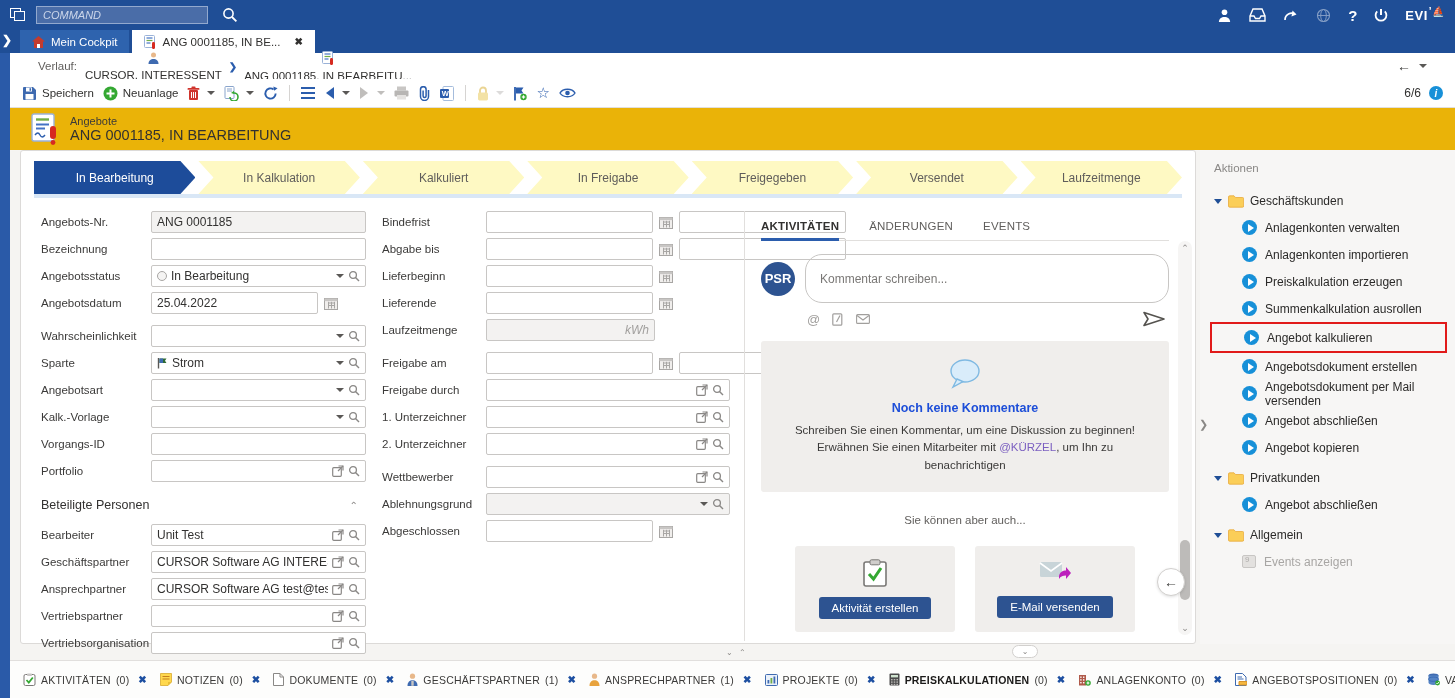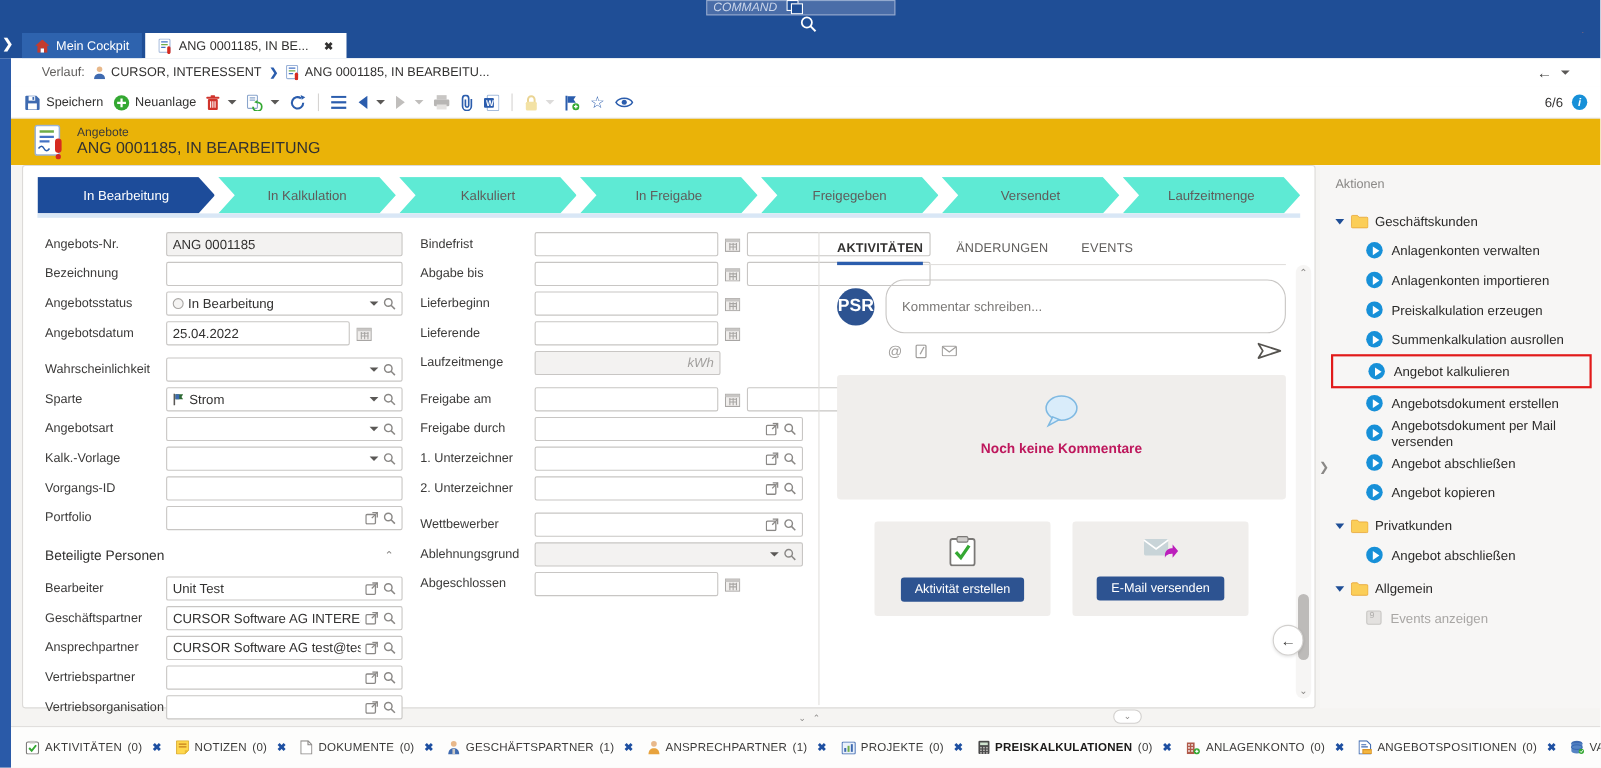--- a/index.html
+++ b/index.html
@@ -1,20 +1,20 @@
 <!DOCTYPE html>
 <html><head>
 <meta charset="utf-8">
 <style>
   * { margin:0; padding:0; box-sizing:border-box; }
   html,body { width:1455px; height:698px; overflow:hidden; }
   body { font-family:"Liberation Sans", sans-serif; background:#F5F4F2; position:relative; color:#323130; }
 
   
-  .topbar { position:absolute; top:0; left:0; width:1455px; height:30px; background:#1F4E96; display:flex; align-items:center; padding:0 10px;flex-direction:column; }
+  .topbar { position:absolute; top:0; left:0; width:1455px; height:30px; background:#1F4E96; display:flex; align-items:center; padding:0 10px; }
   .win-icon { width:16px; height:14px; position:relative; margin-right:10px; }
   .win-icon i { position:absolute; border:1.4px solid #fff; width:11px; height:10px; display:block; background:#1F4E96; }
   .win-icon i:first-child { left:0; top:0; }
   .win-icon i:last-child { left:4px; top:3px; }
   .cmd-input { width:172px; height:18px; background:#54779F33; background-color:#4A6DA8; border:1px solid #93A9CE; color:#DCE4F2; font-style:italic; font-size:11px; padding:0 6px; outline:none; font-family:"Liberation Sans", sans-serif; }
   .cmd-input::placeholder { color:#CBD6EA; font-style:italic; }
   .top-search { margin-left:14px; }
   .top-right { margin-left:auto; display:flex; align-items:center; gap:17px; }
   .tr-ico { color:#fff; display:flex; align-items:center; }
   .tr-ico.dim { opacity:.45; }
@@ -29,21 +29,21 @@
   .wtab.cockpit { background:#2E63AE; color:#fff; margin-right:3px; }
   .wtab.active { background:#fff; color:#323130; }
   .wtab .close-x { font-weight:bold; font-size:10px; margin-left:8px; color:#323130; }
 
   
   .left-rail { position:absolute; top:53px; left:0; width:10px; height:645px; background:#2A5AA8; }
 
   
   .crumbrow { position:absolute; top:53px; left:10px; width:1445px; height:26px; background:#FFFFFF; display:flex; align-items:center; padding:0 28px; font-size:11.5px; }
   .crumb-label { color:#605E5C; margin-right:8px; }
-  .crumb-item { display:flex; align-items:center; gap:5px; color:#323130; }
+  .crumb-item { display:flex; align-items:center; gap:5px; color:#323130;flex-direction:column; }
   .crumb-sep { color:#2B5DAD; font-weight:bold; margin:0 7px; font-size:10px; }
   .crumb-right { margin-left:auto; display:flex; align-items:center; gap:6px; color:#3B3A39; }
   .crumb-right .back-arrow { font-size:14px; }
 
   
   .toolbar { position:absolute; top:79px; left:10px; width:1445px; height:29px; background:#fff; border-bottom:1px solid #E1DFDD; display:flex; align-items:center; padding:0 12px; gap:9px; }
   .tb-btn { display:flex; align-items:center; gap:5px; font-size:11.5px; color:#323130; }
   .caret { width:0; height:0; border-left:4px solid transparent; border-right:4px solid transparent; border-top:4px solid #5A5856; margin-left:2px; }
   .caret.dim { border-top-color:#C0BEBC; }
   .tb-sep { width:1px; height:16px; background:#D6D4D2; margin:0 2px; }
@@ -52,21 +52,21 @@
 
   
   .titlerow { position:absolute; top:108px; left:10px; width:1445px; height:42px; background:#eab308; display:flex; align-items:center; padding:0 20px; gap:10px; }
   .title-text .entity { font-size:11px; color:#3B3A39; }
   .title-text .tname { font-size:14.5px; color:#323130; }
 
   
   .content { position:absolute; top:150px; left:20px; width:1176px; height:494px; background:#fff; border:1px solid #DCDAD8; border-radius:3px; }
   
   .stages { margin:10px 13px 0 13px; display:flex; gap:3px; border-bottom:4px solid #D9E7F6; }
-  .stage { flex:1; height:33px; background:#5eead4; color:#5F5D5B; font-size:12px; display:flex; align-items:center; justify-content:center; clip-path:polygon(0 0, calc(100% - 15px) 0, 100% 50%, calc(100% - 15px) 100%, 0 100%, 15px 50%); }
+  .stage { flex:1; height:33px; background:#fef9c3; color:#5F5D5B; font-size:12px; display:flex; align-items:center; justify-content:center; clip-path:polygon(0 0, calc(100% - 15px) 0, 100% 50%, calc(100% - 15px) 100%, 0 100%, 15px 50%); }
   .stage.first { clip-path:polygon(0 0, calc(100% - 15px) 0, 100% 50%, calc(100% - 15px) 100%, 0 100%); }
   .stage.active { background:#1D4C9A; color:#fff; }
 
   
   .form-wrap { display:flex; padding:13px 0 0 20px; height:443px; }
   .col-left { width:325px; }
   .col-mid { width:348px; margin-left:16px; }
   .frow { display:flex; align-items:center; margin-bottom:5px; }
   .frow.gap { margin-top:11px; }
   .flabel { width:110px; font-size:11.5px; color:#3B3A39; flex-shrink:0; }
@@ -84,30 +84,30 @@
   .status-circle { width:10px; height:10px; border:1px solid #A8A6A4; border-radius:50%; background:#F5F4F3; flex-shrink:0; }
 
   
   .vdivider { width:1px; background:#E1DFDD; margin-left:14px; }
   .act-panel { flex:1; padding:0 26px 0 16px; position:relative; }
   .act-tabs { display:flex; gap:30px; border-bottom:1px solid #E1DFDD; height:30px; align-items:center; font-size:11.5px; color:#605E5C; }
   .act-tab { height:30px; display:flex; align-items:center; position:relative; letter-spacing:.2px; }
   .act-tab.active { color:#323130; font-weight:bold; }
   .act-tab.active::after { content:""; position:absolute; left:0; right:0; bottom:0; height:3px; background:#2B5DAD; }
   .comment-row { display:flex; align-items:center; gap:10px; margin-top:13px; }
-  .avatar { width:34px; height:34px; border-radius:50%; background:#2D5391; color:#fff; font-size:16px; font-weight:bold; display:flex; align-items:center; justify-content:center; flex-shrink:0; }
+  .avatar { width:34px; height:34px; border-radius:50%; background:#2D5391; color:#fff; font-size:13px; font-weight:bold; display:flex; align-items:center; justify-content:center; flex-shrink:0; }
   .comment-pill { flex:1; height:49px; border:1px solid #C8C6C4; border-radius:17px; display:flex; align-items:center; padding:0 14px; }
   .comment-pill input { border:none; outline:none; width:100%; font-size:12px; color:#323130; background:transparent; font-family:"Liberation Sans",sans-serif; }
   .comment-pill input::placeholder { color:#7A7876; }
   .comment-tools { display:flex; align-items:center; gap:12px; margin:8px 0 0 46px; color:#A19F9D; }
   .comment-tools .at { font-size:13px; }
   .send-ico { margin-left:auto; margin-right:4px; }
   .empty-card { margin-top:14px; background:#F0EEEC; border-radius:3px; padding:16px 20px 18px; text-align:center; }
   .empty-card .bubble { margin-bottom:10px; }
-  .empty-title { font-size:12.5px; font-weight:bold; color:#be185d; margin-bottom:21px; }
+  .empty-title { font-size:12.5px; font-weight:bold; color:#1d4ed8; margin-bottom:7px; }
   .empty-body { font-size:11.5px; color:#3B3A39; line-height:1.5; }
   .mention { color:#7B5FC0; }
   .also-text { text-align:center; color:#605E5C; font-size:11.5px; margin-top:22px; }
   .action-cards { display:flex; justify-content:center; gap:20px; margin-top:20px; }
   .a-card { width:160px; height:86px; background:#F0EEEC; border-radius:3px; display:flex; flex-direction:column; align-items:center; justify-content:center; gap:10px; }
   .a-card .btn { background:#2D5391; color:#fff; font-size:11.5px; border:none; border-radius:3px; padding:5px 13px; font-family:"Liberation Sans",sans-serif; }
 
   
   .v-scroll { position:absolute; top:30px; right:3px; bottom:6px; width:14px; background:#F6F5F4; border-radius:7px; }
   .v-scroll .up { position:absolute; top:2px; left:0; right:0; text-align:center; color:#8A8886; font-size:9px; }
@@ -819,22 +819,27 @@
       </div>
 
       <div class="empty-card">
         <div class="bubble">
           <svg width="40" height="34" viewBox="0 0 40 34" style="margin:0 auto;">
               <ellipse cx="20" cy="14" rx="14" ry="11" fill="#D9ECFA" stroke="#7FB9E2" stroke-width="1.4"></ellipse>
               <path d="M12 22 L8 30 L18 24.5 Z" fill="#D9ECFA" stroke="#7FB9E2" stroke-width="1.4"></path>
             </svg>
         </div>
         <div class="empty-title">Noch keine Kommentare</div>
-      </div>
-
+        <div class="empty-body">
+          <span>Schreiben Sie einen Kommentar, um eine Diskussion zu beginnen! Erwähnen Sie einen Mitarbeiter mit</span>
+          <span class="mention">@KÜRZEL</span><span>, um Ihn zu benachrichtigen</span>
+        </div>
+      </div>
+
+      <div class="also-text">Sie können aber auch...</div>
 
       <div class="action-cards">
         <div class="a-card">
           <svg width="26" height="28" viewBox="0 0 26 28">
               <rect x="2" y="3" width="22" height="24" rx="2" fill="#fff" stroke="#7A7876" stroke-width="1.6"></rect>
               <rect x="8" y="0.8" width="10" height="5" rx="1.5" fill="#D0CECC" stroke="#7A7876"></rect>
               <path d="M7 15 L11.5 20 L19 9" fill="none" stroke="#34A832" stroke-width="3"></path>
             </svg>
           <button class="btn">Aktivität erstellen</button>
         </div>

